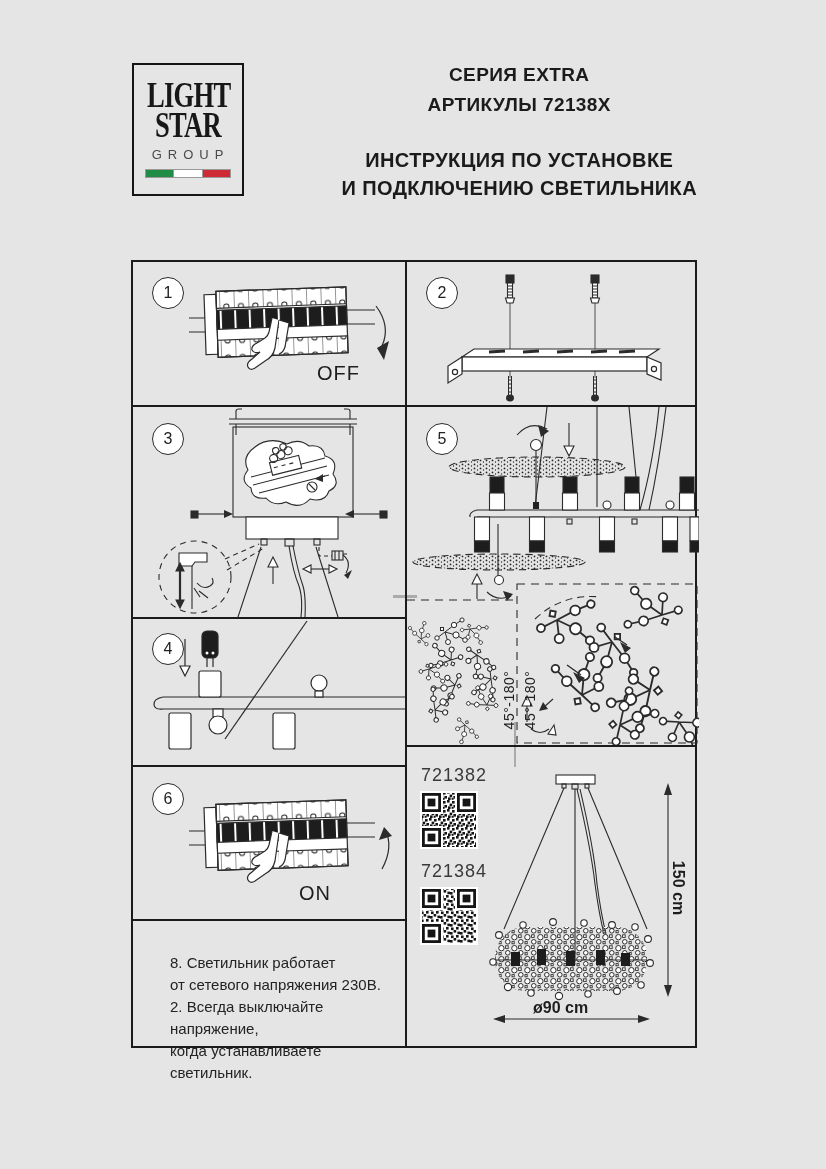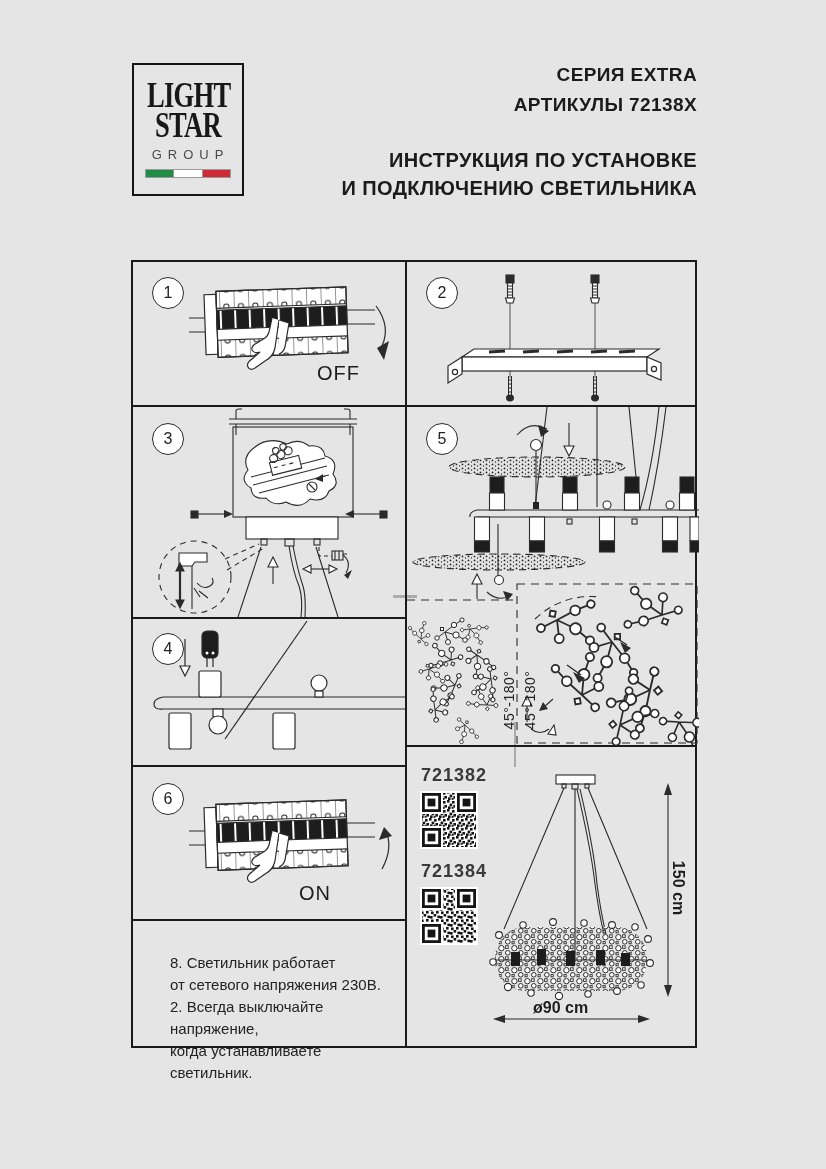--- a/index.html
+++ b/index.html
@@ -8,35 +8,35 @@
   .abs{position:absolute;}
   
   .logo{left:132px;top:63px;width:112px;height:133px;border:2.5px solid #151515;box-sizing:border-box;text-align:center;padding-top:16px;}
   .logo-word{font-family:"Liberation Serif",serif;font-weight:700;font-size:35px;line-height:30px;color:#181818;transform:scaleX(.76);transform-origin:50% 50%;letter-spacing:-1px;}
   .logo-group{font-size:13px;letter-spacing:6px;color:#4a4a4a;margin-top:6px;margin-left:5px;}
   .logo-flag{margin:7px auto 0;width:86px;height:9px;display:flex;}
   .logo-flag span{flex:1;border:1px solid #9a9a9a;box-sizing:border-box;}
   .fg{background:#218c46;border-right:none!important;}
   .fw{background:#ffffff;}
   .fr{background:#ce2b37;border-left:none!important;}
-  .head-titles{right:129px;top:60px;text-align:right;}
+  .head-titles{right:129px;top:60px;text-align:center;}
   .ht-small{font-size:19px;font-weight:700;letter-spacing:.4px;line-height:30px;}
   .ht-big{font-size:20px;font-weight:700;letter-spacing:.4px;line-height:28px;}
   .ht-gap{height:26px;}
   
   .grid{left:131px;top:260px;width:566px;height:788px;border:2px solid #1b1b1b;box-sizing:border-box;}
   .vline,.hline{position:absolute;background:#1b1b1b;}
   .panel{position:absolute;}
   .step-circle{position:absolute;width:30px;height:30px;border:1.6px solid #2b2b2b;border-radius:50%;
                display:flex;align-items:center;justify-content:center;font-size:16px;color:#222;background:#fff;}
   .onoff{position:absolute;font-size:20px;letter-spacing:1px;color:#1d1d1d;}
   .rot-label{position:absolute;width:84px;height:16px;font-size:14px;color:#222;text-align:center;
              transform:rotate(-90deg);transform-origin:50% 50%;letter-spacing:.5px;white-space:nowrap;}
   .notes-text{position:absolute;left:37px;top:31px;font-size:15px;line-height:22px;color:#232323;}
-  .qr-label{position:absolute;font-size:18px;font-weight:700;color:#3a3a3a;letter-spacing:1px;}
+  .qr-label{position:absolute;font-size:18px;font-weight:400;color:#3a3a3a;letter-spacing:1px;}
   .dim-label{position:absolute;font-size:16px;font-weight:700;color:#1d1d1d;}
   svg{display:block;}
   .gray-mark{position:absolute;background:#ababab;}
 </style>
 </head>
 <body>
 
 <div class="page">
 
   <div class="abs logo">

